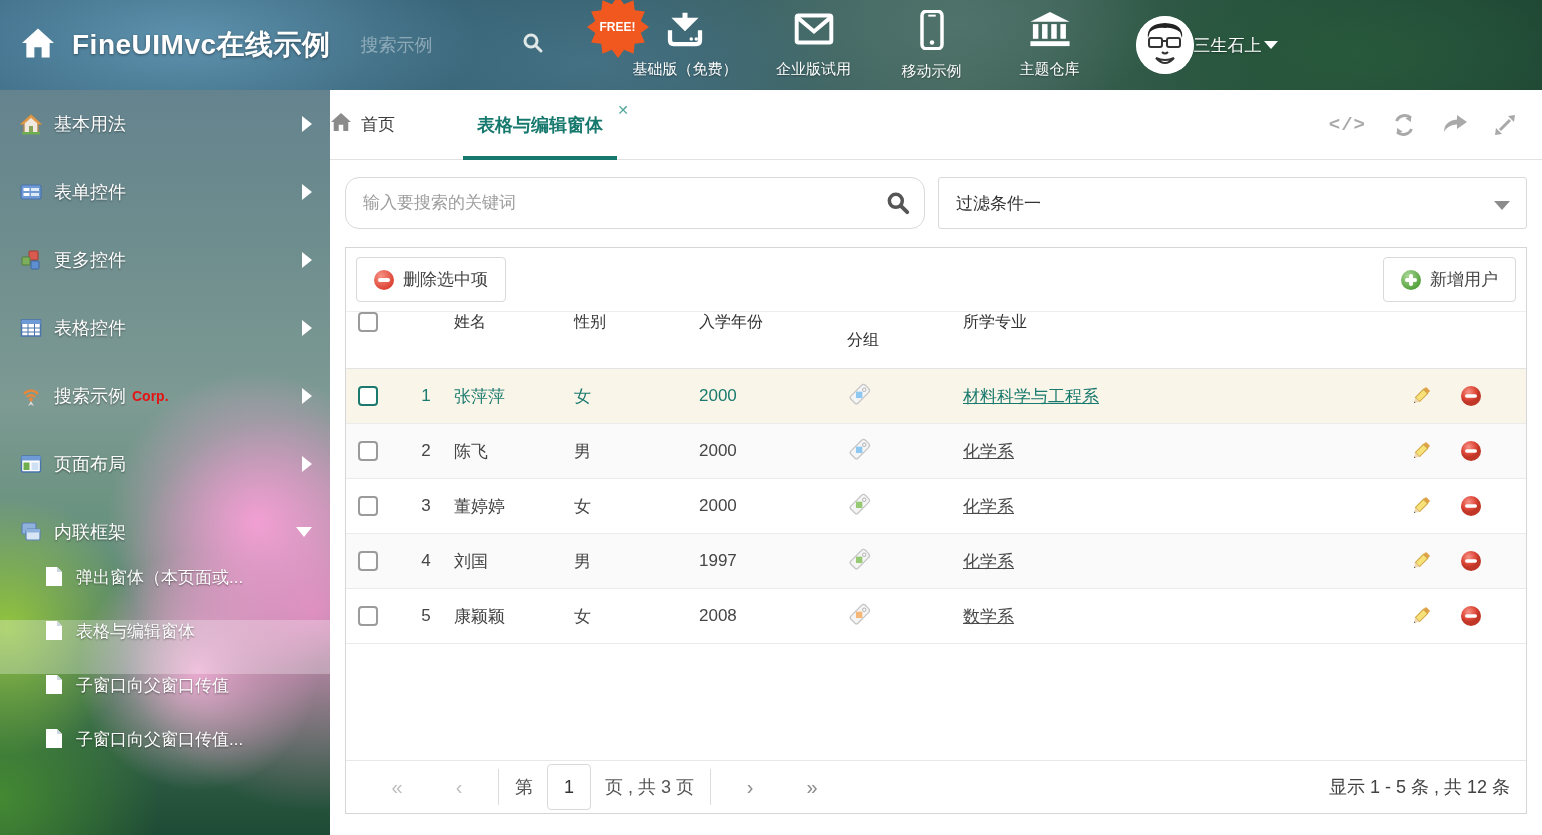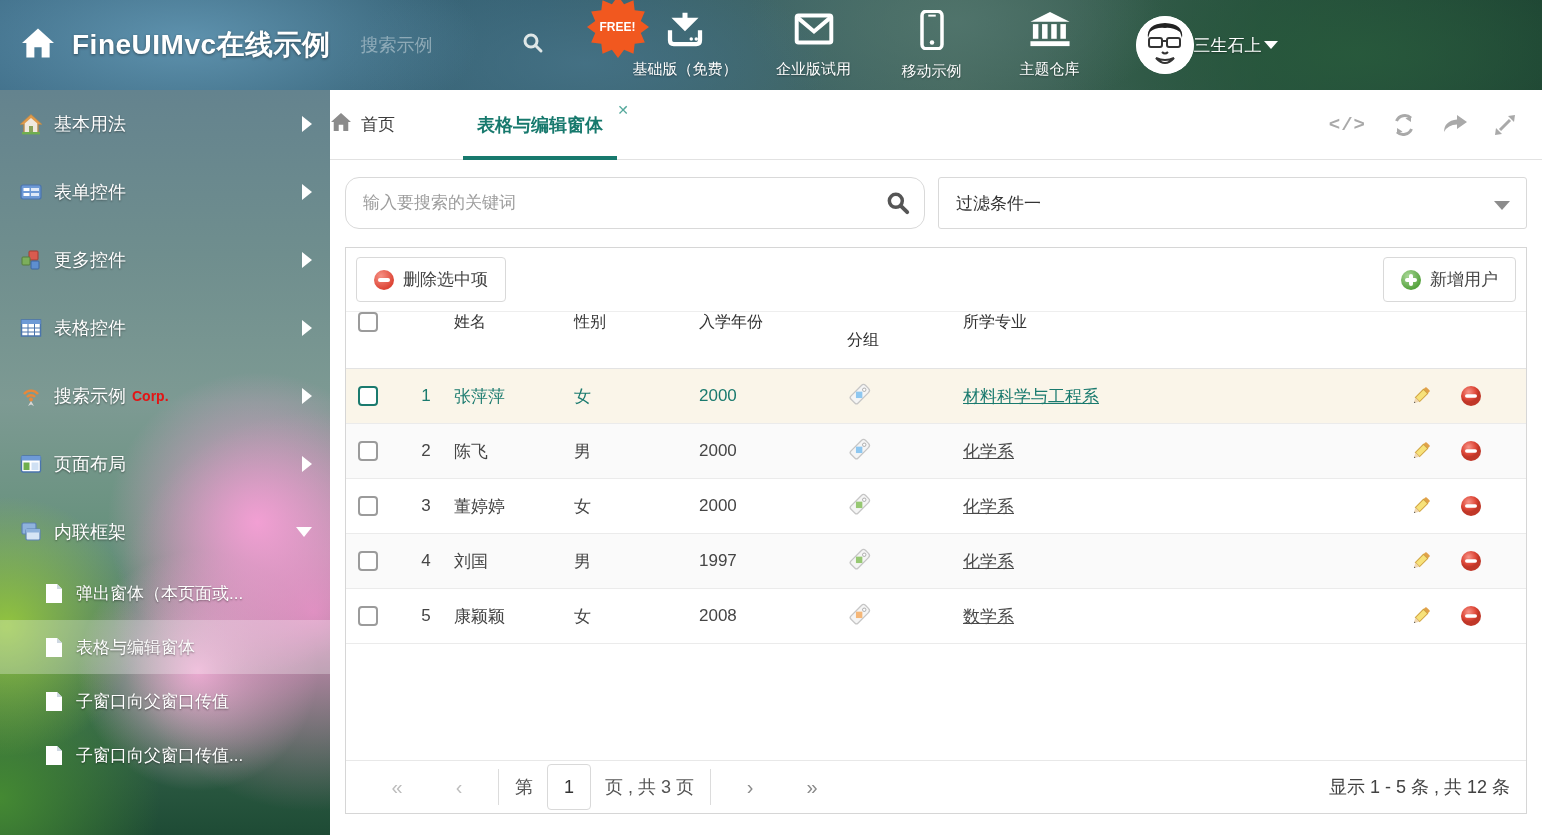--- a/index.html
+++ b/index.html
@@ -49,21 +49,21 @@
       radial-gradient(circle 160px at 0% 95%, rgba(70,140,50,.95), rgba(70,140,50,0) 100%),
       linear-gradient(180deg,#64838e 0%,#6f8e8e 22%,#7d9a93 42%,#64907a 62%,#3a6a50 82%,#1e4b35 100%);
   }
   .side-item { display:flex; align-items:center; height:68px; padding:0 18px 0 20px; cursor:pointer; text-shadow:0 1px 2px rgba(0,0,0,.45); }
   .side-item .icon { width:22px; height:22px; flex:none; }
   .side-item .lbl { font-size:18px; margin-left:12px; white-space:nowrap; }
   .side-item .badge { color:#e41414; font-size:14px; margin-left:6px; text-shadow:none; font-weight:bold; }
   .side-item .spacer { flex:1; }
   .arr-right { width:0; height:0; border-top:8px solid transparent; border-bottom:8px solid transparent; border-left:10px solid #fff; }
   .arr-down { width:0; height:0; border-left:8px solid transparent; border-right:8px solid transparent; border-top:10px solid #fff; }
-  .side-sub { display:flex; align-items:center; height:54px; padding-left:45px; cursor:pointer; text-shadow:0 1px 2px rgba(0,0,0,.45); }
+  .side-sub { display:flex; align-items:flex-start; height:54px; padding-left:45px; cursor:pointer; text-shadow:0 1px 2px rgba(0,0,0,.45); }
   .side-sub.active { background:rgba(255,255,255,.28); }
   .side-sub .icon { width:18px; height:20px; flex:none; }
   .side-sub .lbl { font-size:17px; margin-left:13px; white-space:nowrap; }
 
   
   .main { position:absolute; top:90px; left:330px; width:1212px; height:745px; background:#fff; }
 
   .tabbar { position:relative; height:70px; border-bottom:1px solid #e2e2e2; display:flex; align-items:center; }
   .tab-home { display:flex; align-items:center; gap:9px; cursor:pointer; color:#3c3c3c; font-size:17px; }
   .tab-active { position:relative; margin-left:68px; height:70px; display:flex; align-items:center; padding:0 14px; cursor:pointer; }

